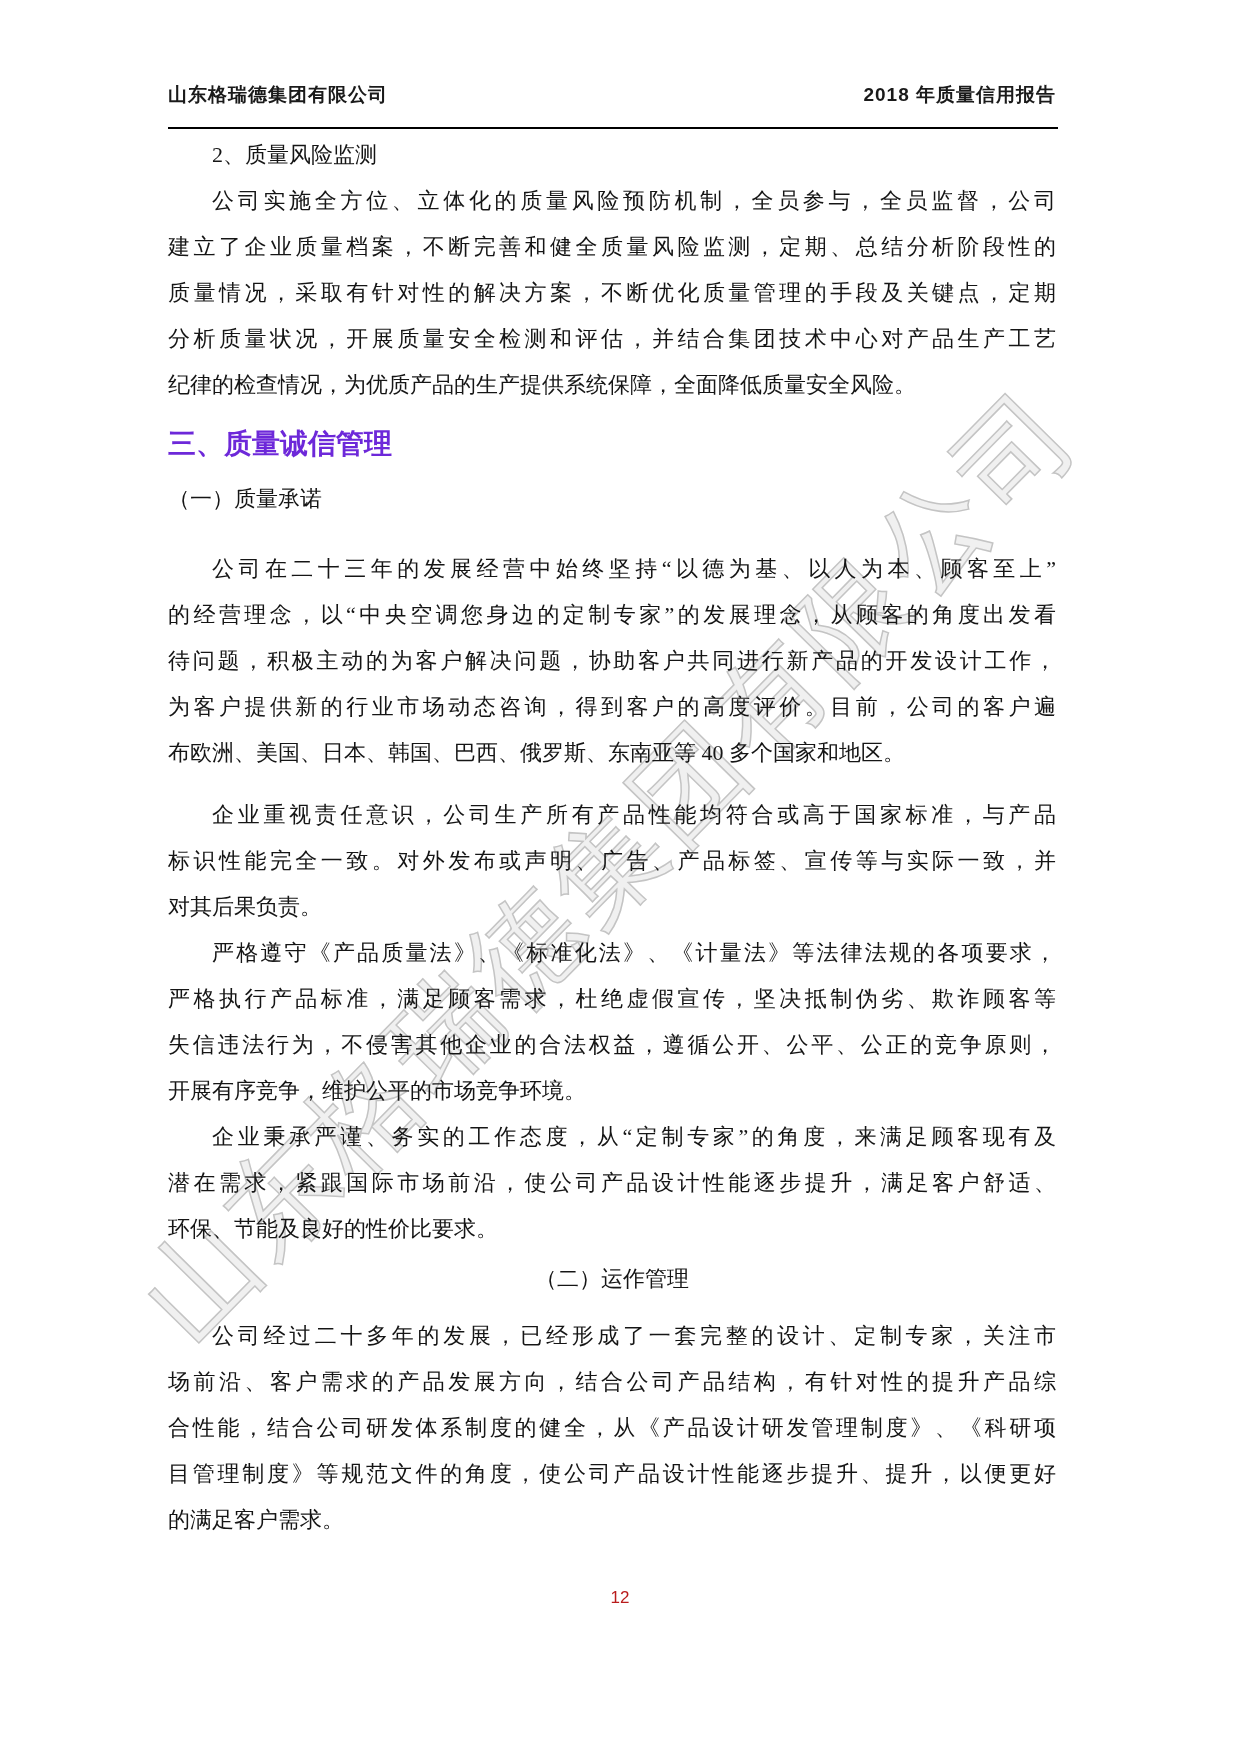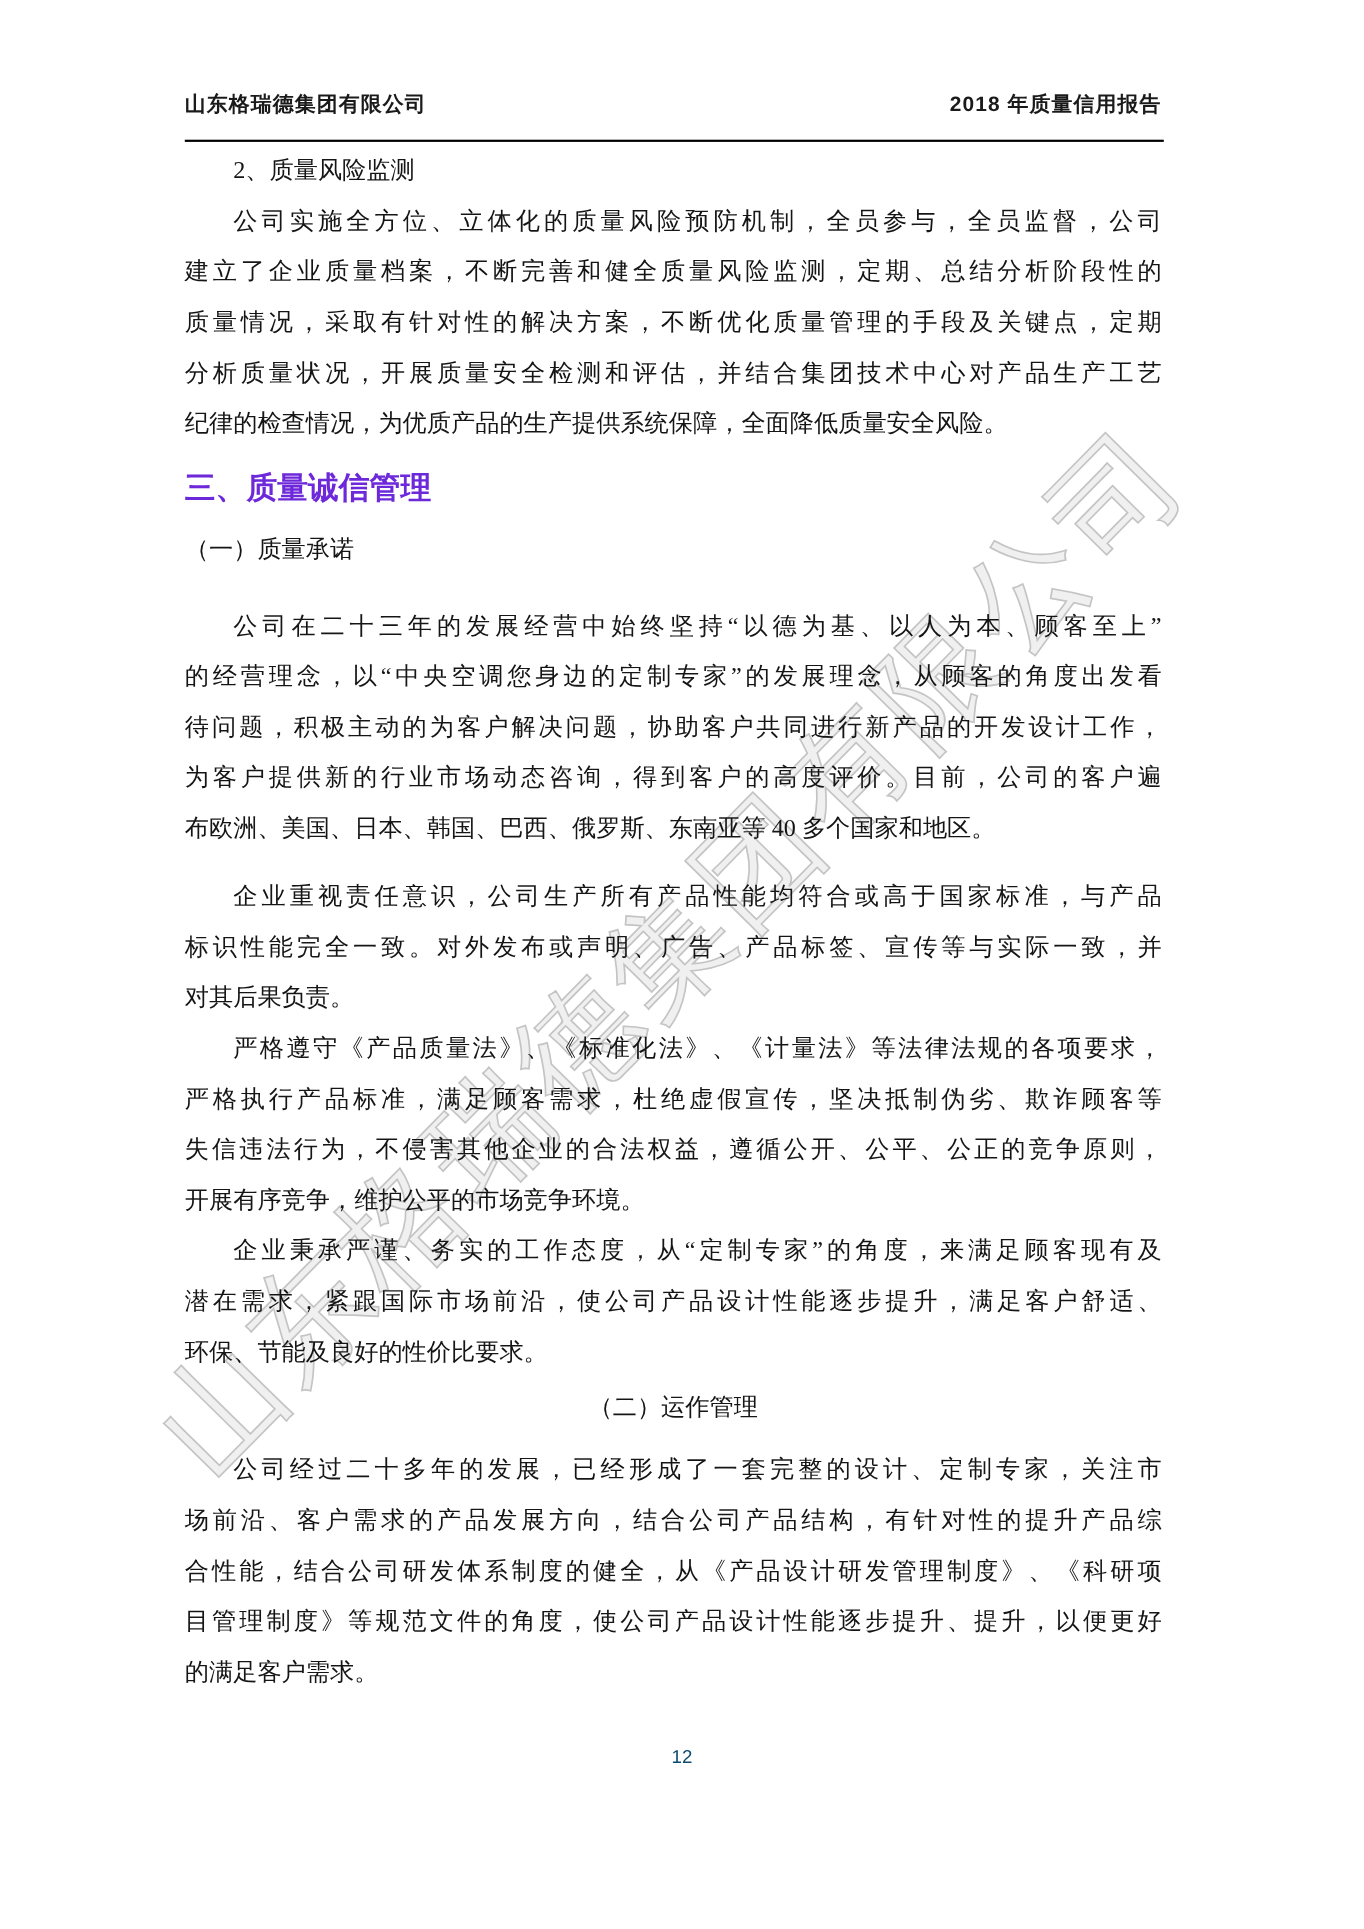--- a/index.html
+++ b/index.html
@@ -86,21 +86,21 @@
 
   
   .footer {
     position: absolute;
     top: 1588px;
     left: 0;
     width: 1240px;
     text-align: center;
     font-family: "Liberation Sans", "DejaVu Sans", sans-serif;
     font-size: 17px;
-    color: #0c4a6e;
+    color: #b91c1c;
     z-index: 2;
   }
 </style>
 </head>
 <body>
 
 <div class="page">
 
   <div class="watermark">山东格瑞德集团有限公司</div>
 

